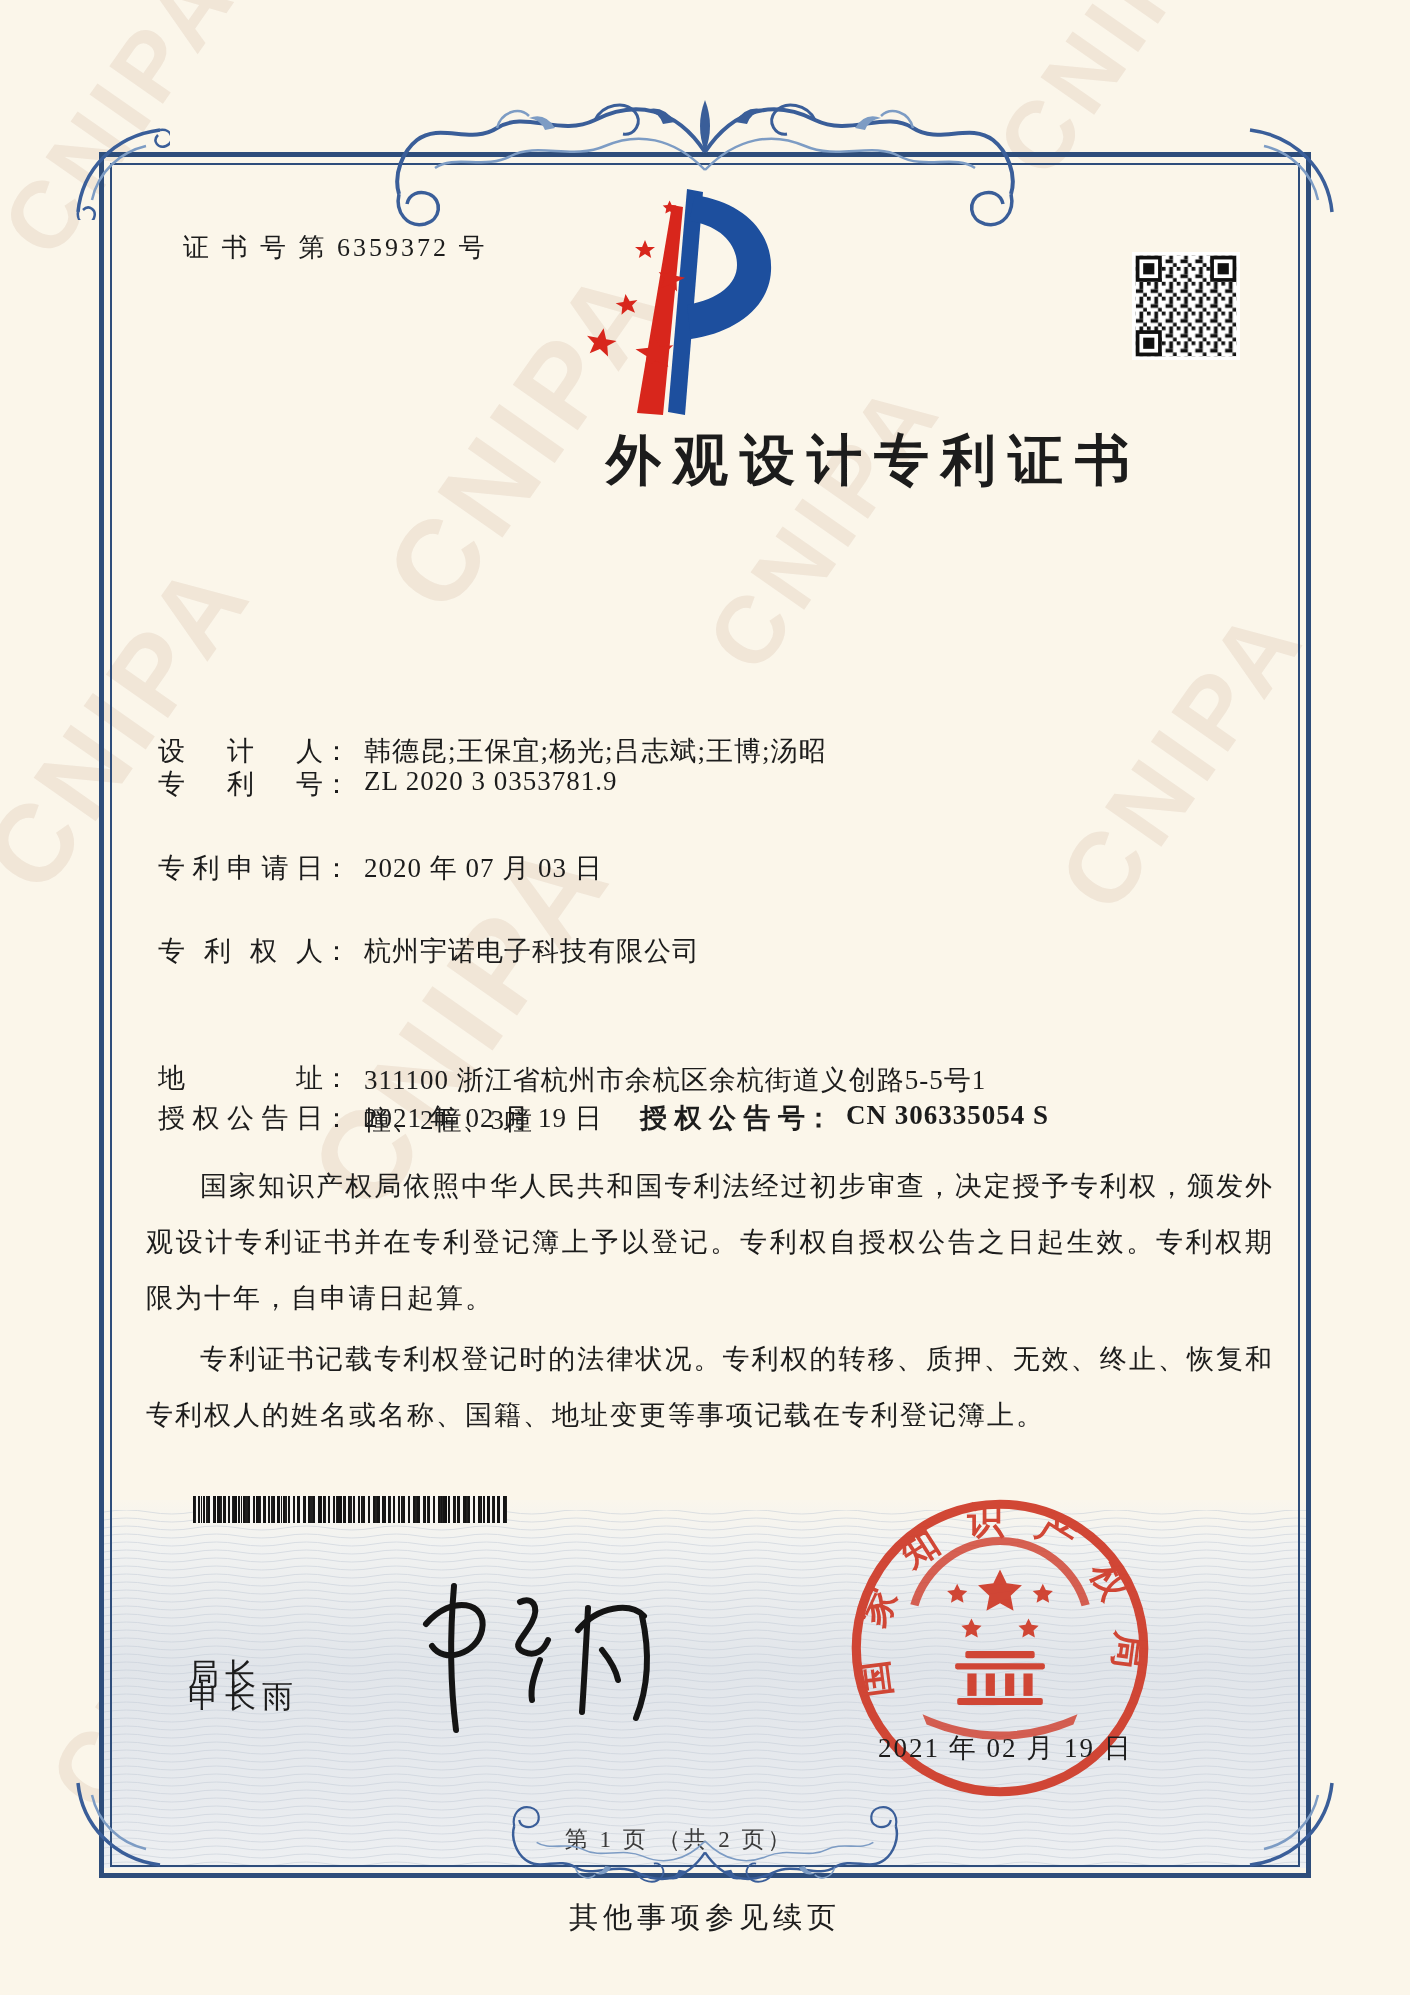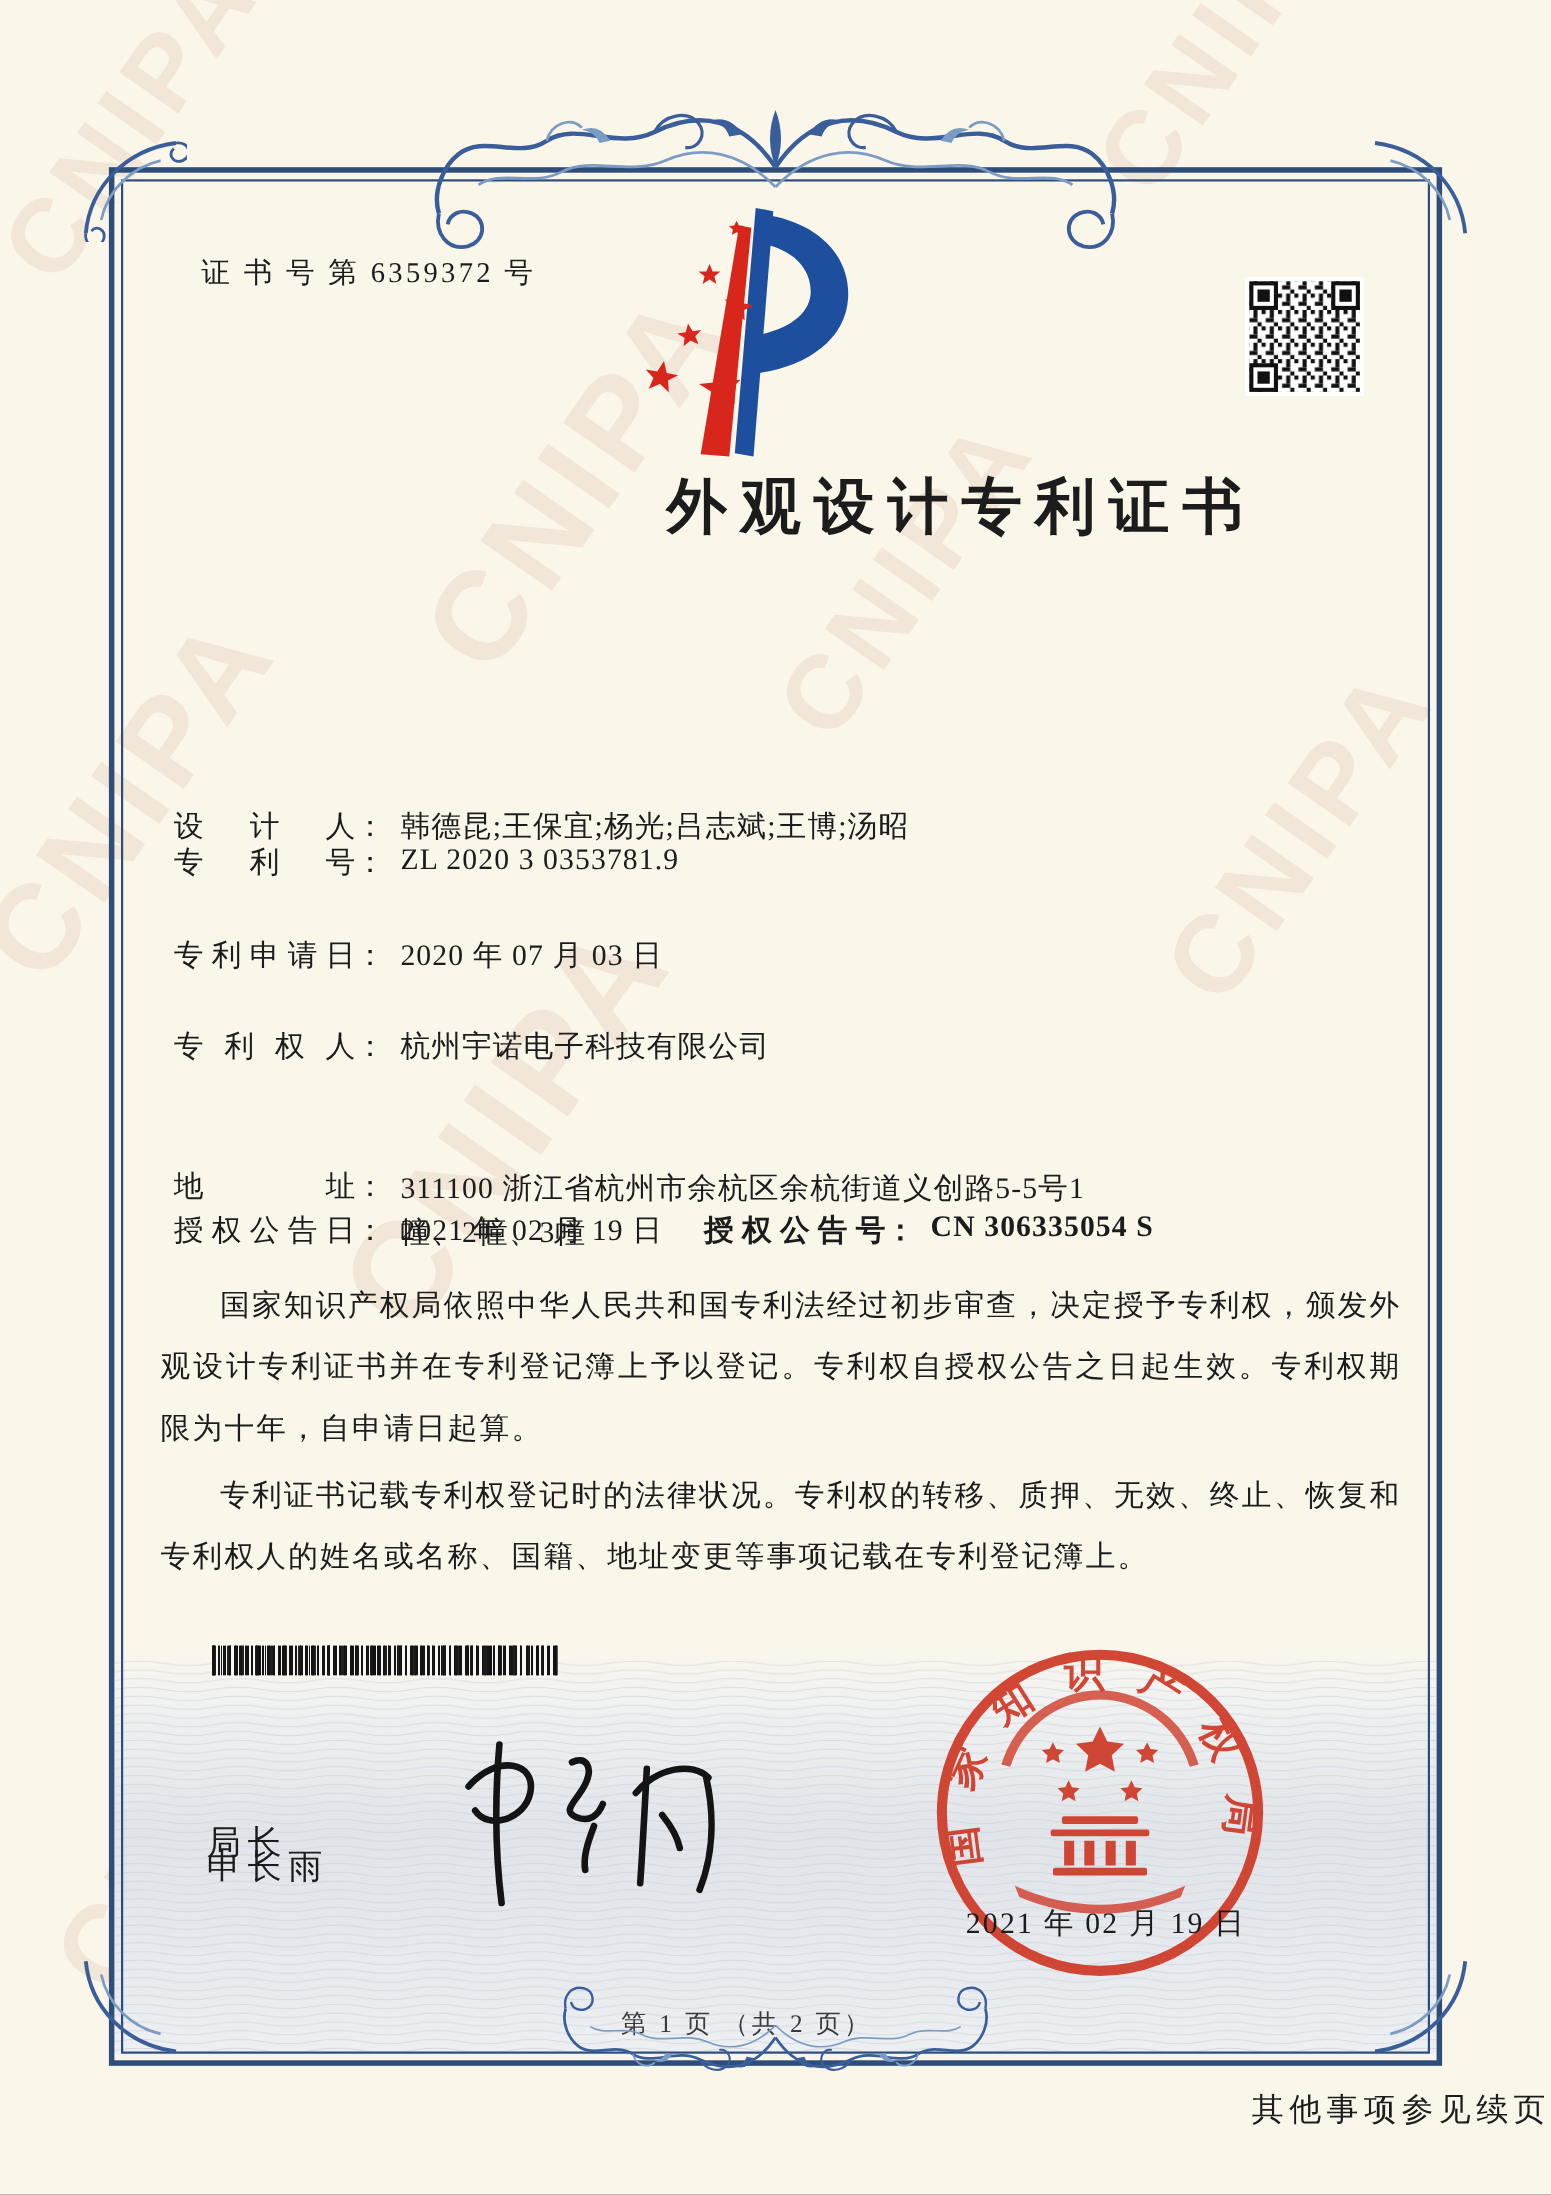--- a/index.html
+++ b/index.html
@@ -46,21 +46,21 @@
       repeating-linear-gradient(90deg,#141414 0 1px,transparent 1px 8px),
       repeating-linear-gradient(90deg,#202020 0 3px,transparent 3px 13px),
       repeating-linear-gradient(90deg,#101010 0 2px,transparent 2px 21px);}
   .director-label{position:absolute; left:188px; top:1615px; font-size:31px; letter-spacing:6px; z-index:4;margin-top:39px;}
   .director-name{position:absolute; left:188px; top:1676px; font-size:31px; letter-spacing:6px; z-index:4;}
   .signature{position:absolute; left:392px; top:1572px; width:280px; height:175px; z-index:4;}
   .seal{position:absolute; left:846px; top:1490px; width:308px; height:316px; z-index:4; opacity:.93;}
   .seal-date{position:absolute; left:878px; top:1730px; font-size:27px; letter-spacing:2px; z-index:5; white-space:nowrap;}
   .page-info{position:absolute; left:0; top:1824px; width:1358px; text-align:center;
     font-size:23px; letter-spacing:3px; color:#3a3a3a; z-index:4;}
-  .continuation{position:absolute; left:0; top:1898px; width:1410px; text-align:right;
+  .continuation{position:absolute; left:0; top:1898px; width:1410px; text-align:center;
     font-size:29px; letter-spacing:5px; z-index:3;}
   
   .orn{position:absolute; z-index:7; pointer-events:none;}
   .orn-top{left:385px; top:82px; width:640px; height:170px;}
   .orn-bottom{left:505px; top:1790px; width:400px; height:106px; transform:scaleY(-1);}
   .orn-tl{left:70px; top:120px; width:100px; height:100px;}
   .orn-tr{left:1240px; top:120px; width:100px; height:100px; transform:scaleX(-1);}
   .orn-bl{left:70px; top:1775px; width:100px; height:100px; transform:scaleY(-1);}
   .orn-br{left:1240px; top:1775px; width:100px; height:100px; transform:scale(-1,-1);}
 </style>

